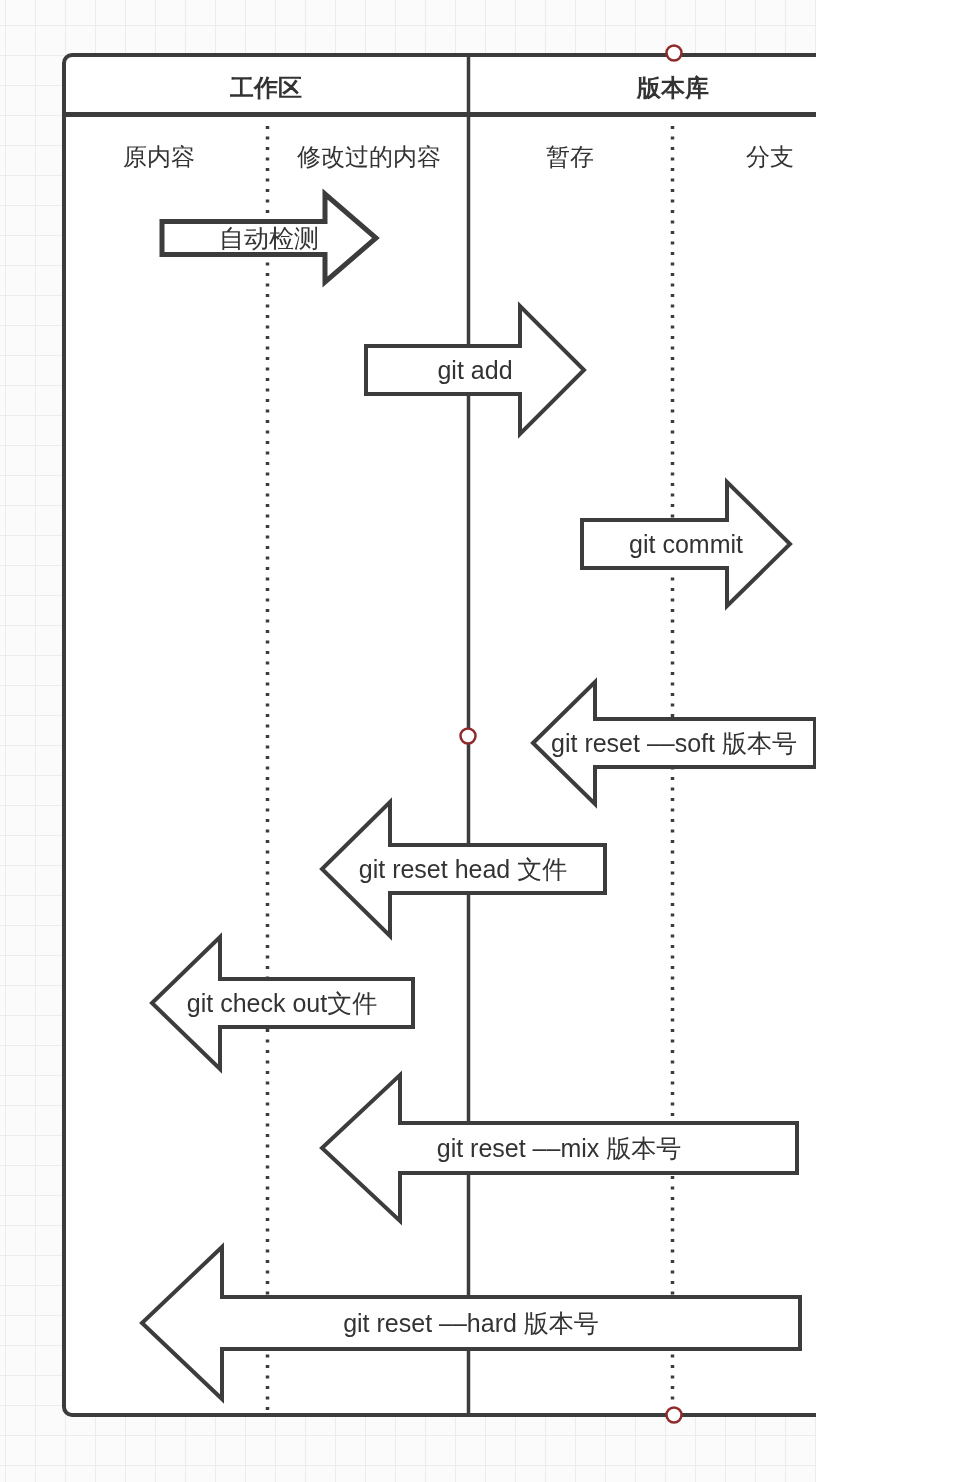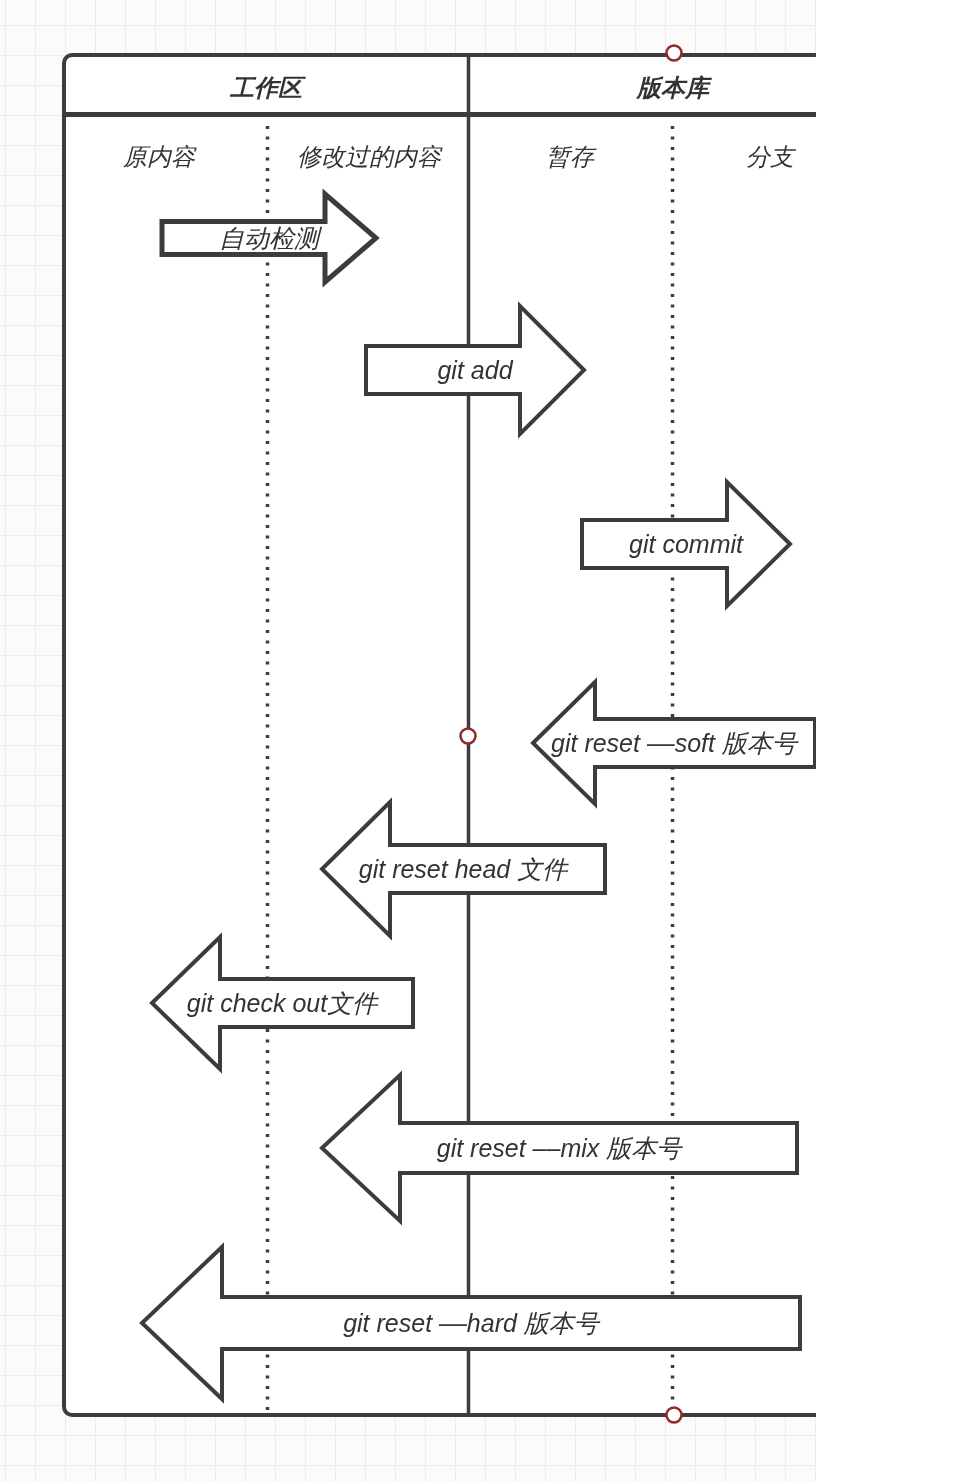--- a/index.html
+++ b/index.html
@@ -11,21 +11,20 @@
     position: relative;
     width: 816px;
     height: 1482px;
     background-color: #fbfbfb;
     background-image:
       linear-gradient(to right, #ececec 1px, transparent 1px),
       linear-gradient(to bottom, #ececec 1px, transparent 1px);
     background-size: 30px 30px;
     background-position: 5px 25px;
     overflow: hidden;
-    font-style: italic;
   }
   .canvas svg {
     position: absolute;
     left: 0;
     top: 0;
   }
   text {
     fill: #333333;
     font-family: "Liberation Sans", "DejaVu Sans", sans-serif;
   }

